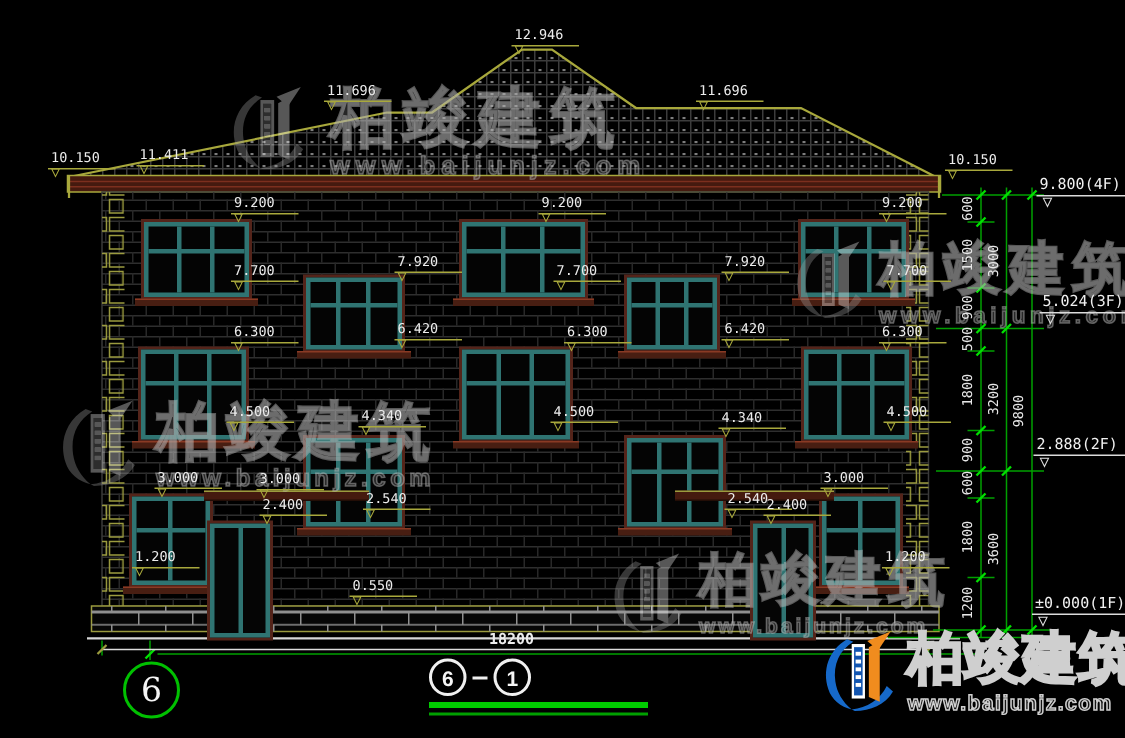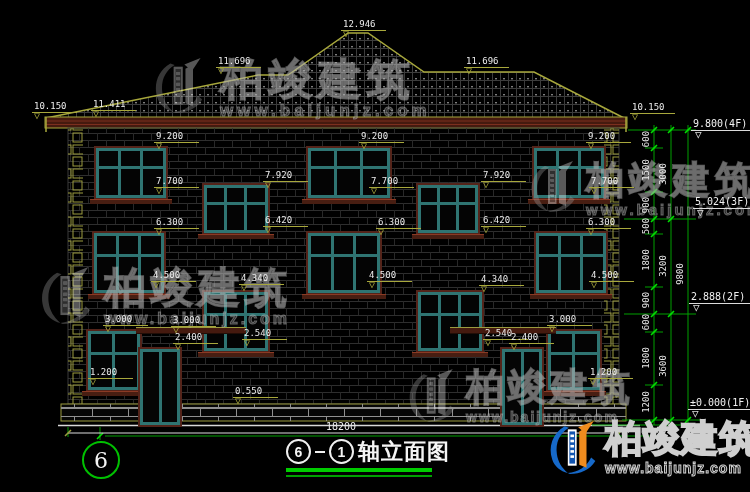--- a/index.html
+++ b/index.html
@@ -17,21 +17,21 @@
   .rlbl{position:absolute;width:36px;text-align:center;font-size:9px;color:#e8e8e8;
         transform:rotate(-90deg);z-index:30;white-space:nowrap;}
   
   .win{position:absolute;background:#040404;border:3px solid #2f7472;box-shadow:0 0 0 2px #54241a;z-index:20;}
   .mv{position:absolute;top:0;bottom:0;width:3px;background:#2f7472;}
   .transom{position:absolute;left:0;right:0;top:34%;height:3px;background:#2f7472;}
   .sill{position:absolute;left:-9px;right:-9px;bottom:-9px;height:4px;background:#481e12;border-top:1px solid #8a3a24;}
   .door{position:absolute;background:#050505;border:3px solid #2f7472;box-shadow:0 0 0 2px #54241a;z-index:20;}
   .canopy{position:absolute;height:5px;background:#451a0f;border-top:1px solid #9b9b3e;border-bottom:1px solid #220d06;z-index:21;}
   
-  .dimtext{position:absolute;font-size:10px;color:#ececec;z-index:30;}
+  .dimtext{position:absolute;font-size:10px;color:#ececec;z-index:30;font-weight:bold;}
   
   .bubble{position:absolute;width:34px;height:34px;border:2px solid #00c000;border-radius:50%;
           display:flex;align-items:center;justify-content:center;color:#f5f5f5;font-size:22px;
           font-family:"DejaVu Serif",serif;z-index:30;}
   
   .titlebar{position:absolute;left:274px;top:439px;display:flex;align-items:center;gap:4px;z-index:40;
             color:#f5f5f5;font-family:"Liberation Sans",sans-serif;}
   .tcircle{display:inline-flex;width:21px;height:21px;border:2px solid #f0f0f0;border-radius:50%;
            align-items:center;justify-content:center;font-size:14px;font-weight:bold;flex:0 0 auto;}
   .tdash{width:10px;height:2px;background:#f0f0f0;}
@@ -283,21 +283,20 @@
   <div class="dimtext" style="left:314px;top:421px">18200</div>
 
   <div class="bubble" style="left:70px;top:441px">
     <span>6</span>
   </div>
 
   <div class="titlebar">
     <span class="tcircle">6</span>
     <span class="tdash"></span>
     <span class="tcircle">1</span>
-    <span class="ttext">轴立面图</span>
   </div>
   <div class="underline1"></div>
   <div class="underline2"></div>
 
   <div class="wm" style="left:140px;top:57px">
     <span class="wm-icon">
       <svg width="54" height="56">
           <use href="#bjlogo"></use>
         </svg></span>
     <span style="display:inline-block;margin-left:14px">

